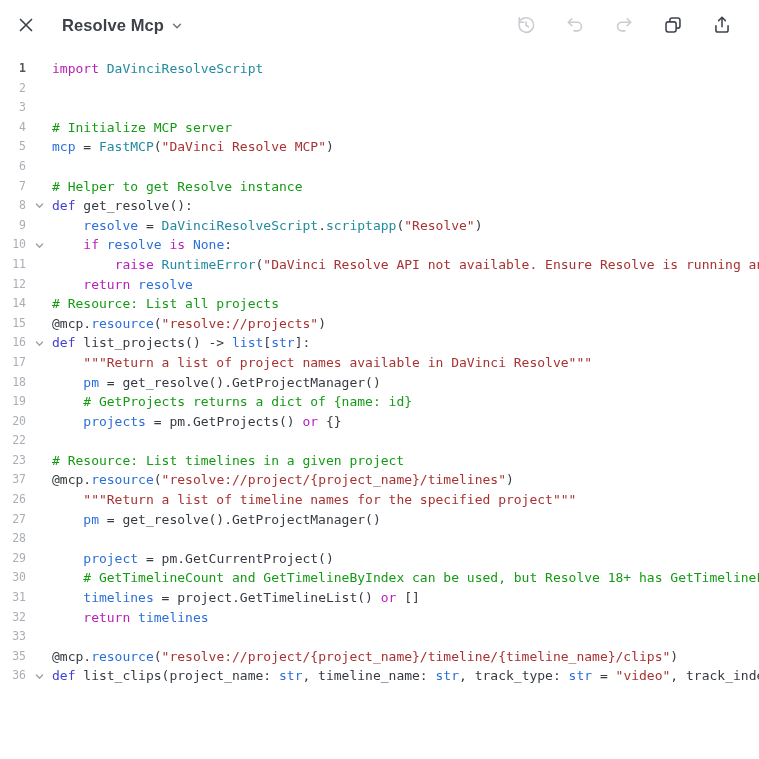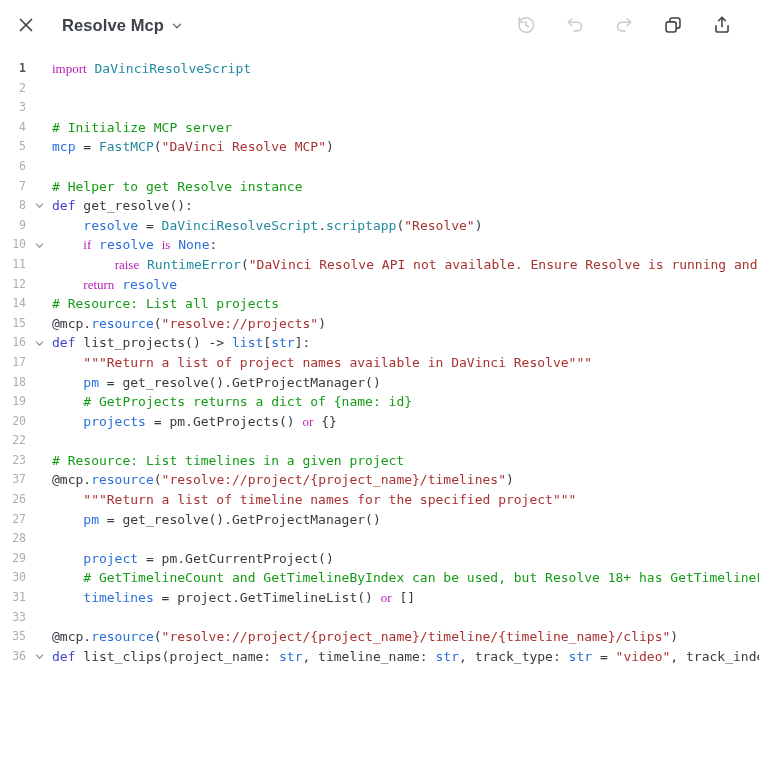--- a/index.html
+++ b/index.html
@@ -46,21 +46,21 @@
     user-select: none;
   }
   .gutter.active { color: var(--gutter-active); font-weight: bold; }
   .fold {
     width: 26px; flex: none; display: flex;
     align-items: center; justify-content: center;
     color: #9aa0a8; cursor: pointer;
   }
   .codeseg { flex: none; white-space: pre; color: var(--code-plain); }
   .tk-pl  { color: var(--code-plain); }
-  .tk-kw  { color: var(--code-keyword); font-family: Liberation Serif, serif; }
+  .tk-kw  { color: var(--code-keyword); }
   .tk-kd  { color: var(--code-decl-keyword); }
   .tk-var { color: var(--code-variable); }
   .tk-cls { color: var(--code-class); }
   .tk-str { color: var(--code-string); }
   .tk-com { color: var(--code-comment); }
 </style>
 </head>
 <body>
 
 <div class="header">
@@ -273,20 +273,25 @@
         <span class="gutter">30</span>
         <span class="fold"></span>
         <span class="codeseg"><span class="tk-pl">    </span><span class="tk-com"># GetTimelineCount and GetTimelineByIndex can be used, but Resolve 18+ has GetTimelineLi</span></span>
       </div>
       <div class="line">
         <span class="gutter">31</span>
         <span class="fold"></span>
         <span class="codeseg"><span class="tk-pl">    </span><span class="tk-var">timelines</span><span class="tk-pl"> = project.GetTimelineList() </span><span class="tk-kw">or</span><span class="tk-pl"> []</span></span>
       </div>
       <div class="line">
+        <span class="gutter">32</span>
+        <span class="fold"></span>
+        <span class="codeseg"><span class="tk-pl">    </span><span class="tk-kw">return</span><span class="tk-pl"> </span><span class="tk-var">timelines</span></span>
+      </div>
+      <div class="line">
         <span class="gutter">33</span>
         <span class="fold"></span>
         <span class="codeseg"></span>
       </div>
       <div class="line">
         <span class="gutter">35</span>
         <span class="fold"></span>
         <span class="codeseg"><span class="tk-pl">@mcp.</span><span class="tk-var">resource</span><span class="tk-pl">(</span><span class="tk-str">"resolve://project/{project_name}/timeline/{timeline_name}/clips"</span><span class="tk-pl">)</span></span>
       </div>
       <div class="line">

